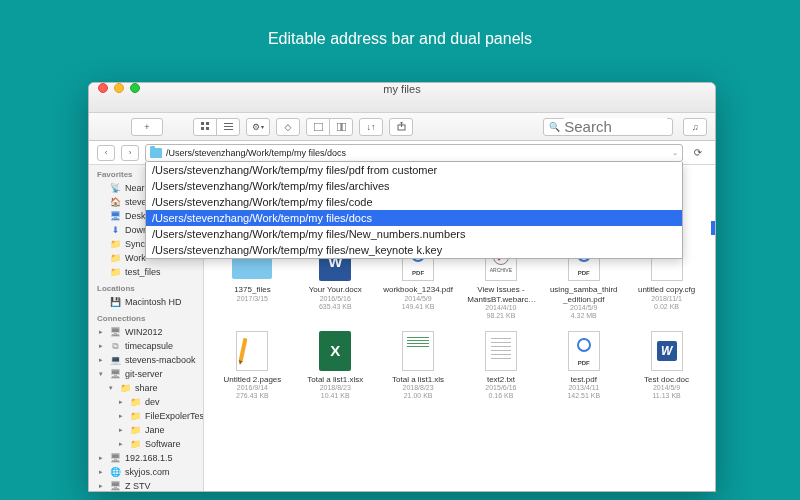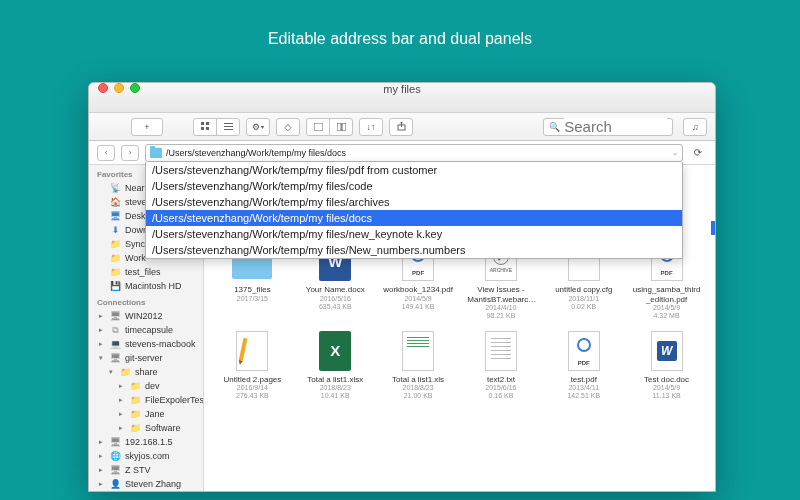--- a/index.html
+++ b/index.html
@@ -145,25 +145,25 @@
     <div class="navbtn">‹</div>
     <div class="navbtn">›</div>
     <div class="addrwrap">
       <div class="addrbar">
         <div class="folder-mini"></div>
         <input value="/Users/stevenzhang/Work/temp/my files/docs" style="">
         <span style="font-size:7px;color:#888">⌄</span>
       </div>
       <div class="dropdown" id="dropdown">
           <div class="dd-item">/Users/stevenzhang/Work/temp/my files/pdf from customer</div>
+          <div class="dd-item">/Users/stevenzhang/Work/temp/my files/archives</div>
           <div class="dd-item">/Users/stevenzhang/Work/temp/my files/code</div>
-          <div class="dd-item">/Users/stevenzhang/Work/temp/my files/archives</div>
           <div class="dd-item sel">/Users/stevenzhang/Work/temp/my files/docs</div>
+          <div class="dd-item">/Users/stevenzhang/Work/temp/my files/New_numbers.numbers</div>
           <div class="dd-item">/Users/stevenzhang/Work/temp/my files/new_keynote k.key</div>
-          <div class="dd-item">/Users/stevenzhang/Work/temp/my files/New_numbers.numbers</div>
         </div>
     </div>
     <div class="reload">⟳</div>
   </div>
 
   <div class="body">
     <div class="sidebar" id="sidebar">
         <div class="sb-header">Favorites</div>
         <div class="sb-item">
           <span class="disclosure"></span>
@@ -193,20 +193,21 @@
         <div class="sb-item">
           <span class="disclosure"></span>
           <span class="sb-ico" style="color: rgb(110, 197, 235);">📁</span>
           <span>Work</span>
         </div>
         <div class="sb-item">
           <span class="disclosure"></span>
           <span class="sb-ico" style="color: rgb(110, 197, 235);">📁</span>
           <span>test_files</span>
         </div>
+        <div class="sb-header">Locations</div>
         <div class="sb-item">
           <span class="disclosure"></span>
           <span class="sb-ico" style="color: rgb(176, 176, 176);">💾</span>
           <span>Macintosh HD</span>
         </div>
         <div class="sb-header">Connections</div>
         <div class="sb-item">
           <span class="disclosure">▸</span>
           <span class="sb-ico" style="color: rgb(138, 138, 138);">🖥</span>
           <span>WIN2012</span>
@@ -323,21 +324,21 @@
             <div class="ficon">
               <div class="ic-folder"></div>
             </div>
             <div class="fname">1375_files</div>
             <div class="fmeta">2017/3/15</div>
           </div>
           <div class="file">
             <div class="ficon">
               <div class="ic-docx">W</div>
             </div>
-            <div class="fname">Your Name.docx</div>
+            <div class="fname">Your Your.docx</div>
             <div class="fmeta">2016/5/16</div>
             <div class="fmeta">635.43 KB</div>
           </div>
           <div class="file">
             <div class="ficon">
               <div class="ic-pdf">
                 <div class="ring"></div>
                 <div class="lbl">PDF</div>
               </div>
             </div>
@@ -351,78 +352,78 @@
                 <div class="compass"></div>
                 <div class="lbl">ARCHIVE</div>
               </div>
             </div>
             <div class="fname">View Issues - MantisBT.webarchive</div>
             <div class="fmeta">2014/4/10</div>
             <div class="fmeta">98.21 KB</div>
           </div>
           <div class="file">
             <div class="ficon">
+              <div class="ic-pdf">
+                <div class="ring"></div>
+                <div class="lbl">PDF</div>
+              </div>
+            </div>
+            <div class="fname">using_samba_third_edition.pdf</div>
+            <div class="fmeta">2014/5/9</div>
+            <div class="fmeta">4.32 MB</div>
+          </div>
+          <div class="file">
+            <div class="ficon">
               <div class="ic-cfg"></div>
             </div>
             <div class="fname">untitled copy.cfg</div>
             <div class="fmeta">2018/11/1</div>
             <div class="fmeta">0.02 KB</div>
           </div>
           <div class="file">
             <div class="ficon">
+              <div class="ic-pages">
+                <div class="pen"></div>
+              </div>
+            </div>
+            <div class="fname">Untitled 2.pages</div>
+            <div class="fmeta">2016/9/14</div>
+            <div class="fmeta">276.43 KB</div>
+          </div>
+          <div class="file">
+            <div class="ficon">
+              <div class="ic-xlsx">X</div>
+            </div>
+            <div class="fname">Total a list1.xlsx</div>
+            <div class="fmeta">2018/8/23</div>
+            <div class="fmeta">10.41 KB</div>
+          </div>
+          <div class="file">
+            <div class="ficon">
+              <div class="ic-xls-file"></div>
+            </div>
+            <div class="fname">Total a list1.xls</div>
+            <div class="fmeta">2018/8/23</div>
+            <div class="fmeta">21.00 KB</div>
+          </div>
+          <div class="file">
+            <div class="ficon">
+              <div class="ic-txt"></div>
+            </div>
+            <div class="fname">text2.txt</div>
+            <div class="fmeta">2015/6/16</div>
+            <div class="fmeta">0.16 KB</div>
+          </div>
+          <div class="file">
+            <div class="ficon">
               <div class="ic-pdf">
                 <div class="ring"></div>
                 <div class="lbl">PDF</div>
               </div>
             </div>
-            <div class="fname">using_samba_third_edition.pdf</div>
-            <div class="fmeta">2014/5/9</div>
-            <div class="fmeta">4.32 MB</div>
-          </div>
-          <div class="file">
-            <div class="ficon">
-              <div class="ic-pages">
-                <div class="pen"></div>
-              </div>
-            </div>
-            <div class="fname">Untitled 2.pages</div>
-            <div class="fmeta">2016/9/14</div>
-            <div class="fmeta">276.43 KB</div>
-          </div>
-          <div class="file">
-            <div class="ficon">
-              <div class="ic-xlsx">X</div>
-            </div>
-            <div class="fname">Total a list1.xlsx</div>
-            <div class="fmeta">2018/8/23</div>
-            <div class="fmeta">10.41 KB</div>
-          </div>
-          <div class="file">
-            <div class="ficon">
-              <div class="ic-xls-file"></div>
-            </div>
-            <div class="fname">Total a list1.xls</div>
-            <div class="fmeta">2018/8/23</div>
-            <div class="fmeta">21.00 KB</div>
-          </div>
-          <div class="file">
-            <div class="ficon">
-              <div class="ic-txt"></div>
-            </div>
-            <div class="fname">text2.txt</div>
-            <div class="fmeta">2015/6/16</div>
-            <div class="fmeta">0.16 KB</div>
-          </div>
-          <div class="file">
-            <div class="ficon">
-              <div class="ic-pdf">
-                <div class="ring"></div>
-                <div class="lbl">PDF</div>
-              </div>
-            </div>
             <div class="fname">test.pdf</div>
             <div class="fmeta">2013/4/11</div>
             <div class="fmeta">142.51 KB</div>
           </div>
           <div class="file">
             <div class="ficon">
               <div class="ic-word">
                 <div class="w">W</div>
               </div>
             </div>

